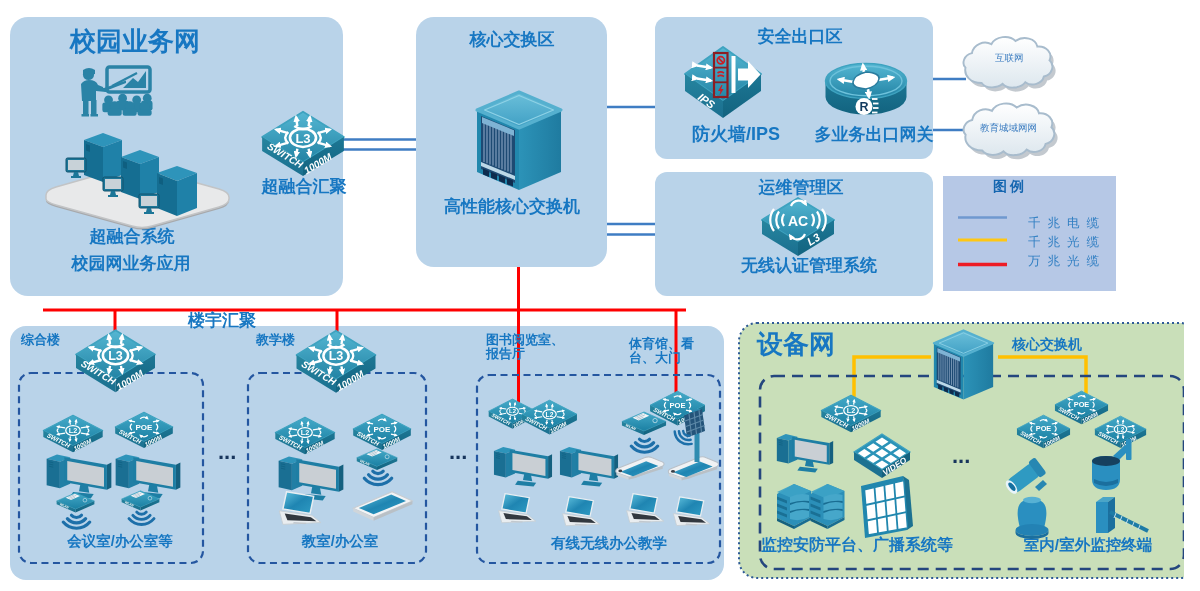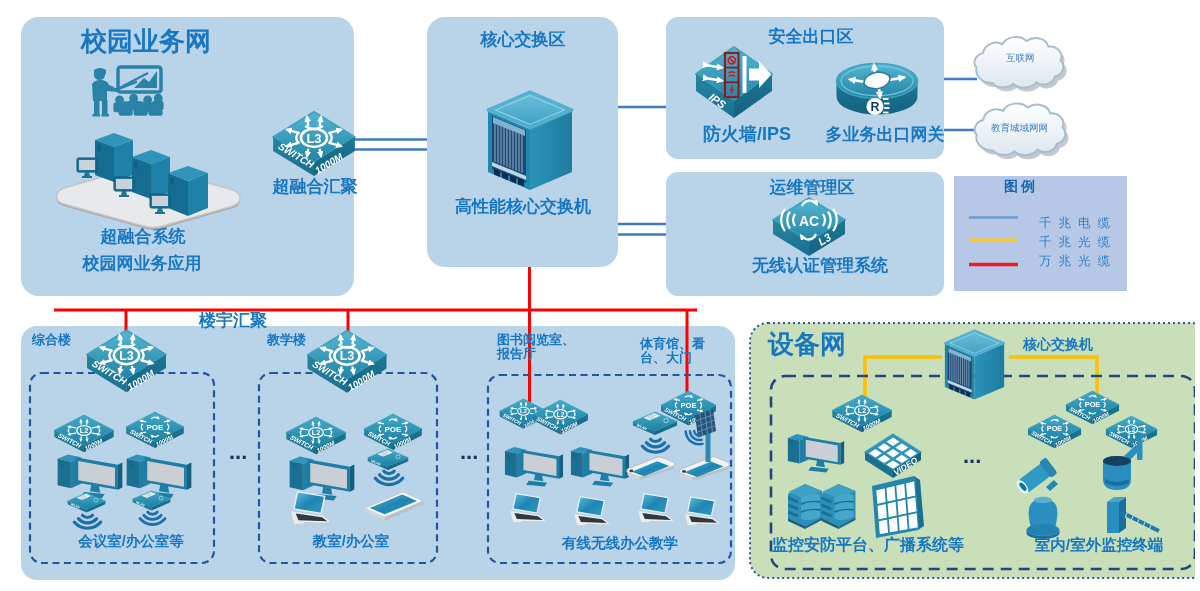--- a/index.html
+++ b/index.html
@@ -1,17 +1,17 @@
 <!DOCTYPE html>
 <html><head>
 <meta charset="utf-8">
 <style>
   html,body{margin:0;padding:0;background:#ffffff;}
   #canvas{position:relative;width:1184px;height:591px;overflow:hidden;
-    font-family:"Liberation Sans",sans-serif;padding-left:11px;}
+    font-family:"Liberation Sans",sans-serif;}
   svg text{font-family:"Liberation Sans",sans-serif;}
 </style>
 </head>
 <body>
 <div id="canvas">
 <svg width="1200" height="591" viewBox="0 0 1200 591">
 <defs>
   <linearGradient id="gTop" x1="0" y1="0" x2="0" y2="1">
     <stop offset="0" stop-color="#55b7d3"></stop>
           <stop offset="1" stop-color="#2283a4"></stop>

